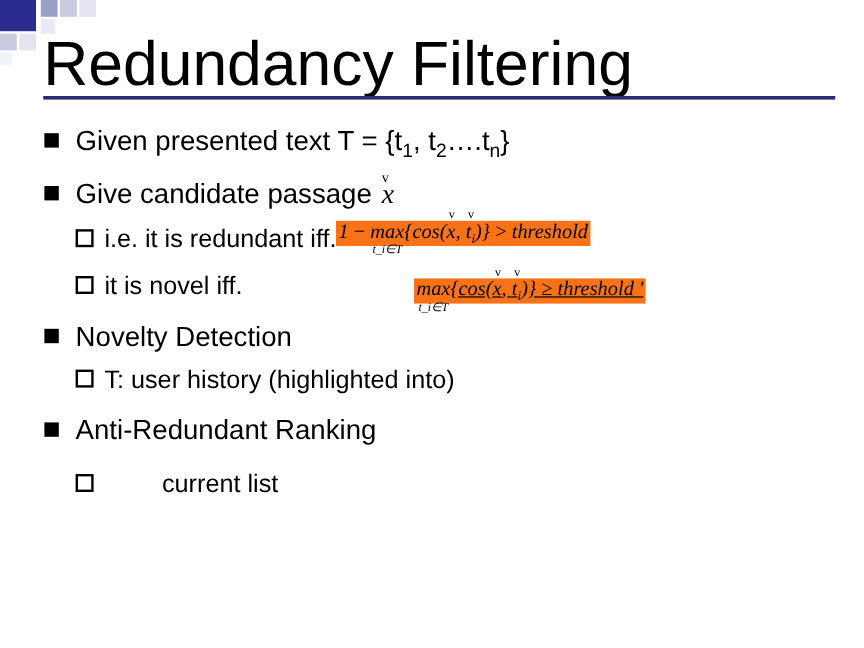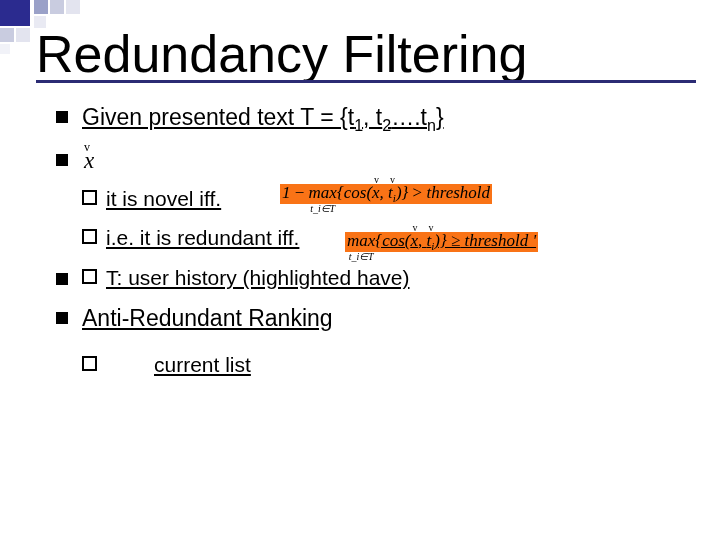--- a/index.html
+++ b/index.html
@@ -13,21 +13,21 @@
   .sq.c { width: 14px; height: 14px; background: #c9cce0; top: 0;  left: 50px; }
   .sq.d { width: 14px; height: 14px; background: #e3e4ef; top: 0;  left: 66px; }
   .sq.e { width: 14px; height: 14px; background: #c9cce0; top: 28px; left: 0; }
   .sq.f { width: 14px; height: 14px; background: #e3e4ef; top: 28px; left: 16px; }
   .sq.g { width: 12px; height: 12px; background: #e9eaf3; top: 16px; left: 34px; }
   .sq.h { width: 10px; height: 10px; background: #f1f2f8; top: 44px; left: 0; }
 
   .title { position: absolute; top: 24px; left: 36px; right: 20px; font-size: 52px; font-weight: 400; letter-spacing: 0px; }
   .rule  { position: absolute; top: 80px; left: 36px; right: 24px; height: 0; border-top: 3px solid #2b2b74; }
 
-  .content { position: absolute; top: 100px; left: 56px; right: 24px; font-size: 23px; line-height: 1.5; text-decoration: underline; }
+  .content { position: absolute; top: 100px; left: 37px; right: 24px; font-size: 23px; line-height: 1.5; }
 
   ul.top { list-style: none; padding-left: 0; }
   ul.top > li { position: relative; padding-left: 26px; margin-bottom: 6px; }
   ul.top > li::before { content: ""; position: absolute; left: 0; top: 11px; width: 12px; height: 12px; background: #000; }
 
   ul.sub { list-style: none; padding-left: 0; font-size: 21px; margin-top: 4px; }
   ul.sub > li { position: relative; padding-left: 24px; margin-bottom: 8px; }
   ul.sub > li::before { content: ""; position: absolute; left: 0; top: 7px; width: 11px; height: 11px; border: 2px solid #000; background: #fff; }
 
   .sub-sub { font-size: 21px; padding-left: 48px; margin-top: 13px; }
@@ -65,29 +65,31 @@
 
 <div class="title">Redundancy Filtering</div>
 <div class="rule"></div>
 
 <div class="content">
   <ul class="top">
     <li>
       <span>Given presented text T = {t</span><sub>1</sub><span>, t</span><sub>2</sub><span>….t</span><sub>n</sub><span>}</span>
     </li>
     <li>
+      <span>Give candidate passage </span>
       <span class="math-x"><span class="arrow">v</span><span>x</span></span>
       <ul class="sub">
+        <li><span>i.e. it is redundant iff.</span></li>
         <li><span>it is novel iff.</span></li>
-        <li><span>i.e. it is redundant iff.</span></li>
       </ul>
     </li>
     <li>
+      <span>Novelty Detection</span>
       <ul class="sub">
-        <li><span>T: user history (highlighted have)</span></li>
+        <li><span>T: user history (highlighted into)</span></li>
       </ul>
     </li>
     <li>
       <span>Anti-Redundant Ranking</span>
       <ul class="sub">
         <li>
           <div class="sub-sub">current list</div>
         </li>
       </ul>
     </li>

